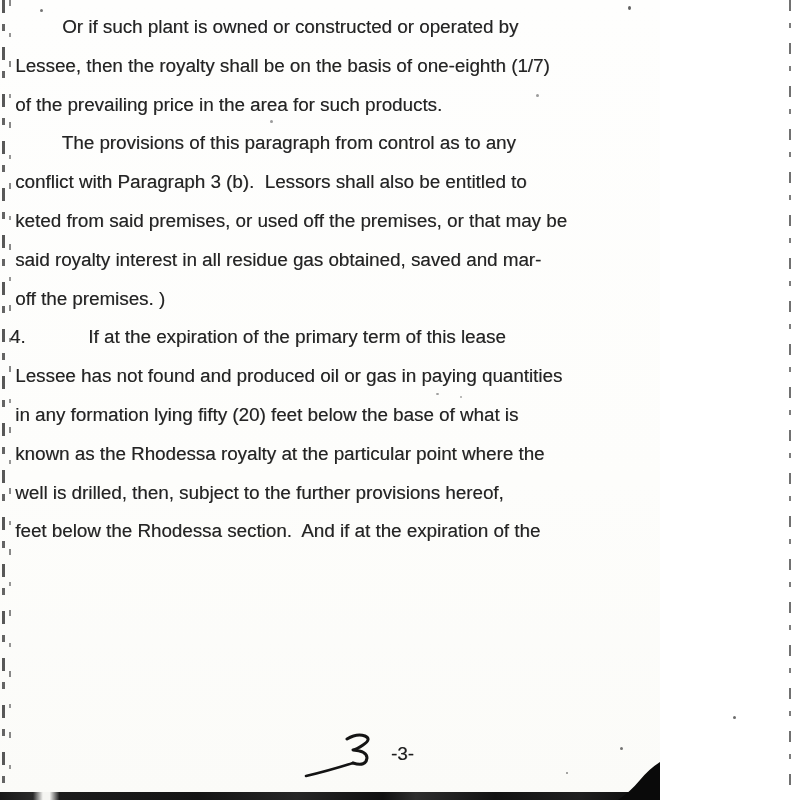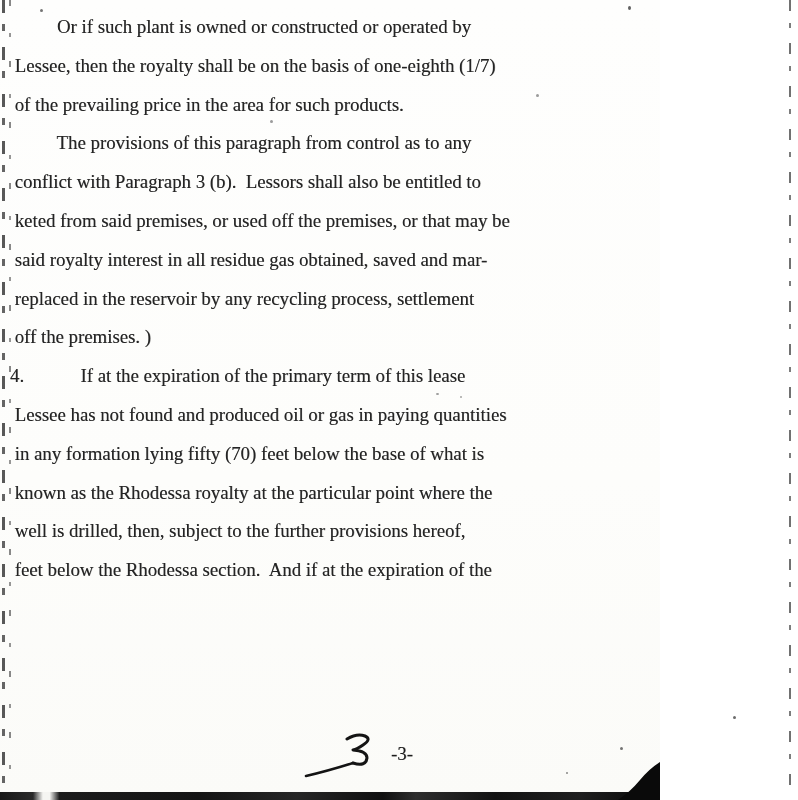--- a/index.html
+++ b/index.html
@@ -8,21 +8,21 @@
     width: 798px;
     height: 800px;
     overflow: hidden;
     background: #ffffff;
   }
   #scan-page {
     position: relative;
     width: 660px;
     height: 800px;
     background: linear-gradient(180deg, #fefefd 0%, #fdfdfb 60%, #fbfbf8 100%);
-    font-family: Liberation Serif, serif;
+    font-family: Liberation Sans, sans-serif;
   }
   
   #doc-body {
     position: absolute;
     left: 10px;
     top: 8px;
     right: 4px;
   }
   .doc-line {
     height: 38.8px;
@@ -111,25 +111,24 @@
   <div class="edge-dashes-right"></div>
 
   <div id="doc-body">
       <div class="doc-line">          Or if such plant is owned or constructed or operated by</div>
       <div class="doc-line"> Lessee, then the royalty shall be on the basis of one-eighth (1/7)</div>
       <div class="doc-line"> of the prevailing price in the area for such products.</div>
       <div class="doc-line">          The provisions of this paragraph from control as to any</div>
       <div class="doc-line"> conflict with Paragraph 3 (b).  Lessors shall also be entitled to</div>
       <div class="doc-line"> keted from said premises, or used off the premises, or that may be</div>
       <div class="doc-line"> said royalty interest in all residue gas obtained, saved and mar-</div>
-      <div class="doc-line"> replaced in the reservoir by any recycling process, settlement</div>
       <div class="doc-line"> off the premises. )</div>
       <div class="doc-line">4.            If at the expiration of the primary term of this lease</div>
       <div class="doc-line"> Lessee has not found and produced oil or gas in paying quantities</div>
-      <div class="doc-line"> in any formation lying fifty (70) feet below the base of what is</div>
+      <div class="doc-line"> in any formation lying fifty (20) feet below the base of what is</div>
       <div class="doc-line"> known as the Rhodessa royalty at the particular point where the</div>
       <div class="doc-line"> well is drilled, then, subject to the further provisions hereof,</div>
       <div class="doc-line"> feet below the Rhodessa section.  And if at the expiration of the</div>
     </div>
 
   <svg class="handwritten-mark" viewBox="0 0 85 50" xmlns="http://www.w3.org/2000/svg">
     <path d="M3,45 C16,42 34,37 50,32" fill="none" stroke="#141414" stroke-width="2.6" stroke-linecap="round"></path>
     <path d="M44,8 Q54,2 62,5 Q69,8 60,14 Q54,18 50,19 Q64,20 64,27 Q63,36 50,32" fill="none" stroke="#141414" stroke-width="3" stroke-linecap="round" stroke-linejoin="round"></path>
   </svg>
 

